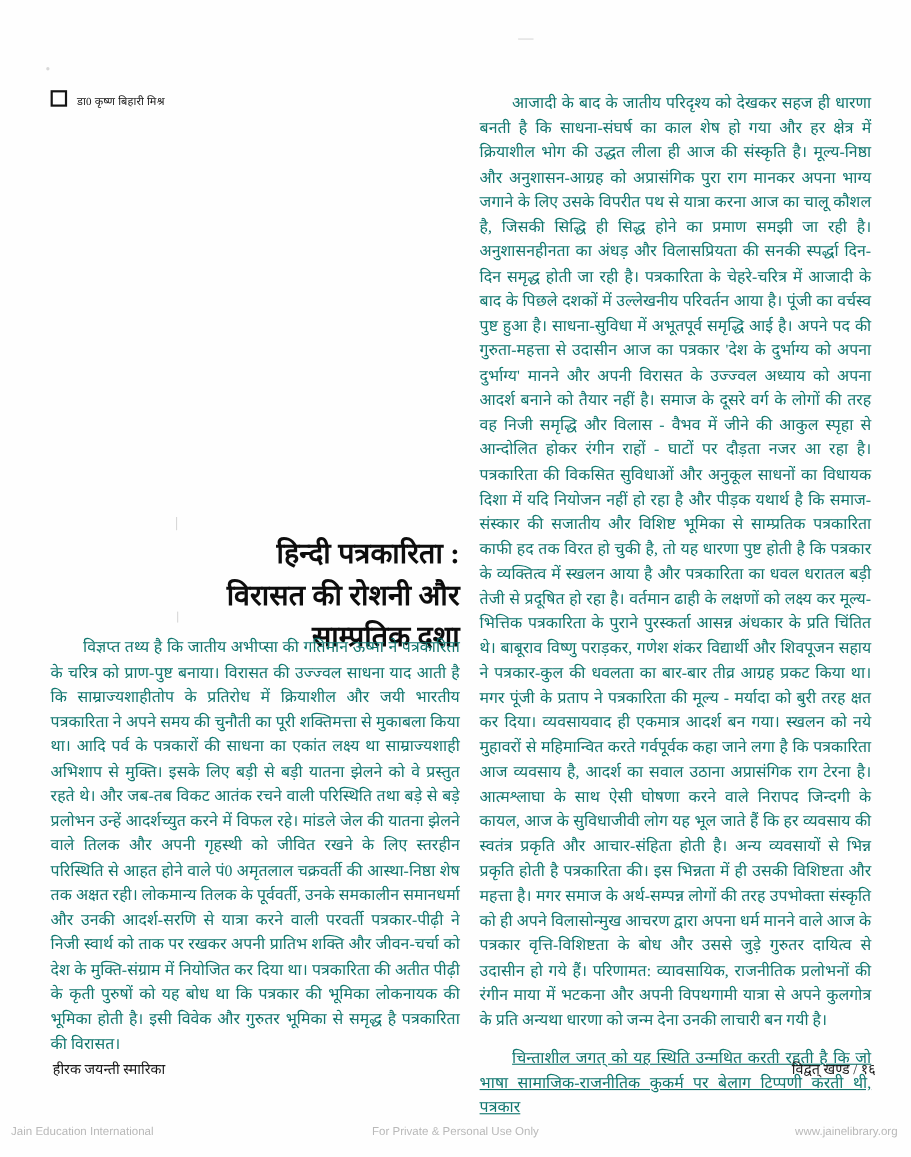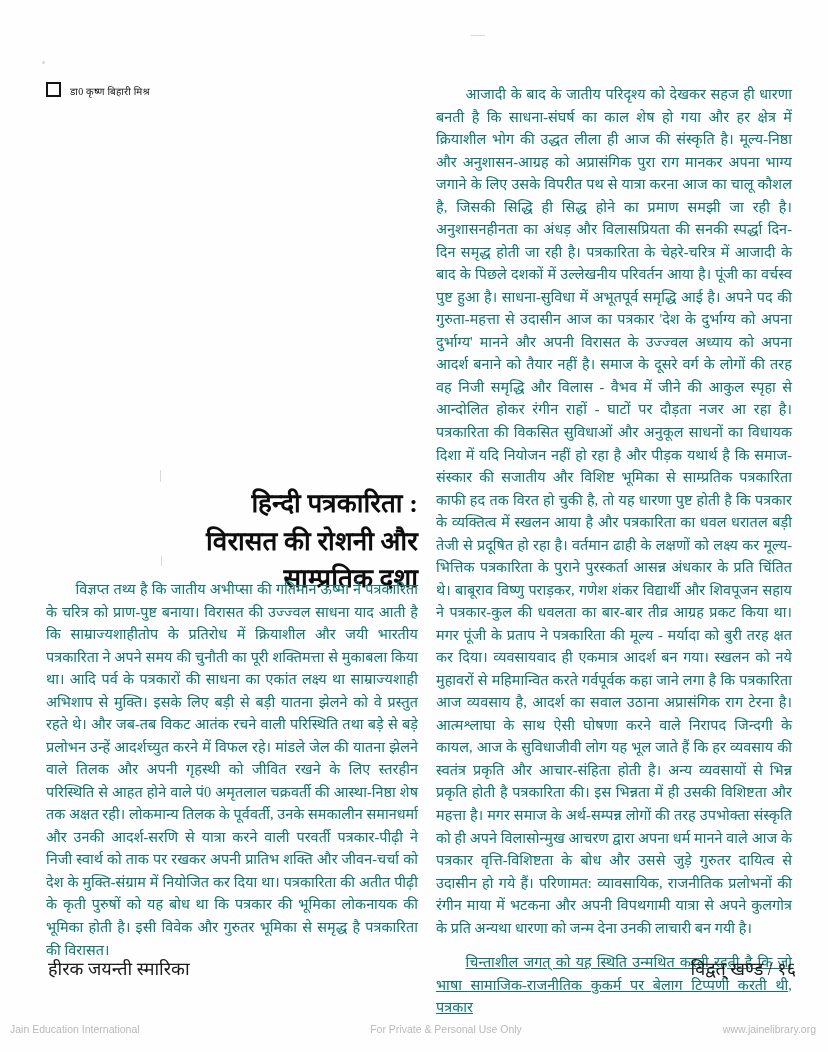--- a/index.html
+++ b/index.html
@@ -89,21 +89,21 @@
   }
   .body-col p + p {
     margin-top: 12px;
     text-decoration: underline;
   }
 
   
   .runfoot {
     position: absolute;
     bottom: 72px;
-    font-size: 18px;
+    font-size: 13px;
     color: #1a1a1a;
     text-align: right;
   }
   .runfoot-left {
     left: 48px;
   }
   .runfoot-right {
     right: 32px;
   }
 
@@ -122,21 +122,20 @@
     text-decoration: underline;
   }
   .scanbar-left {
     position: absolute;
     left: 10px;
   }
   .scanbar-center {
     position: absolute;
     left: 50%;
     transform: translateX(-50%);
-    margin-left: 32px;
   }
   .scanbar-right {
     position: absolute;
     right: 12px;
   }
 
   
   .speck {
     position: absolute;
     background: #d8d8d8;

